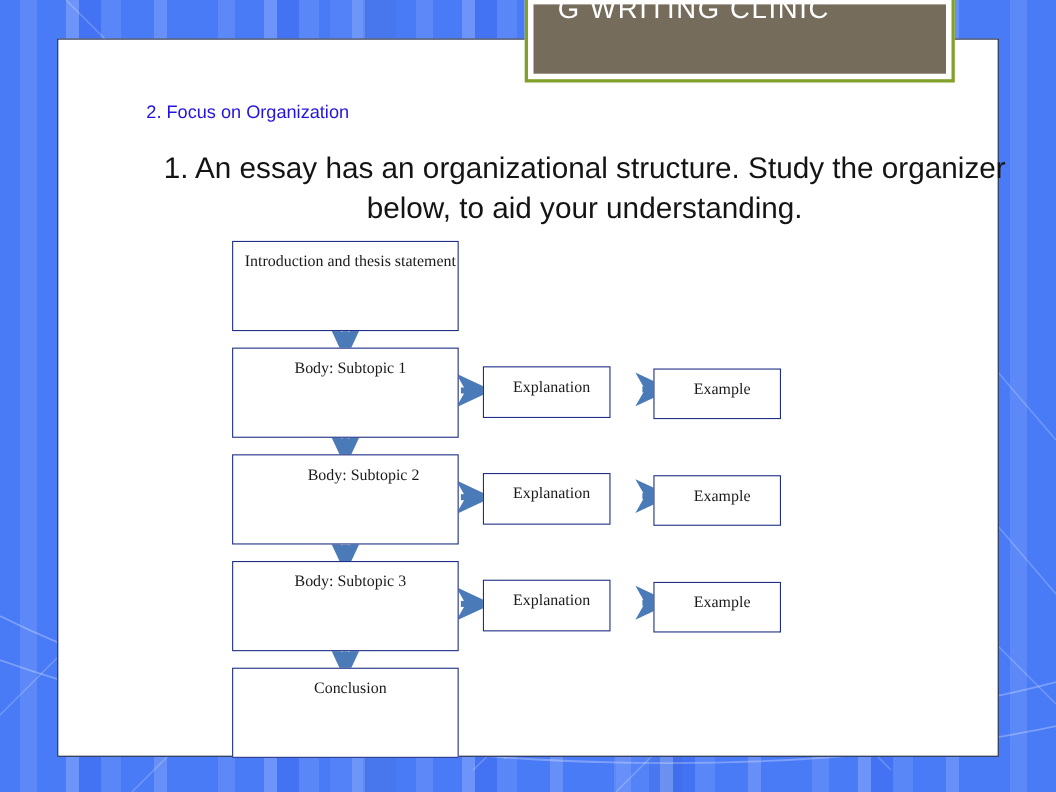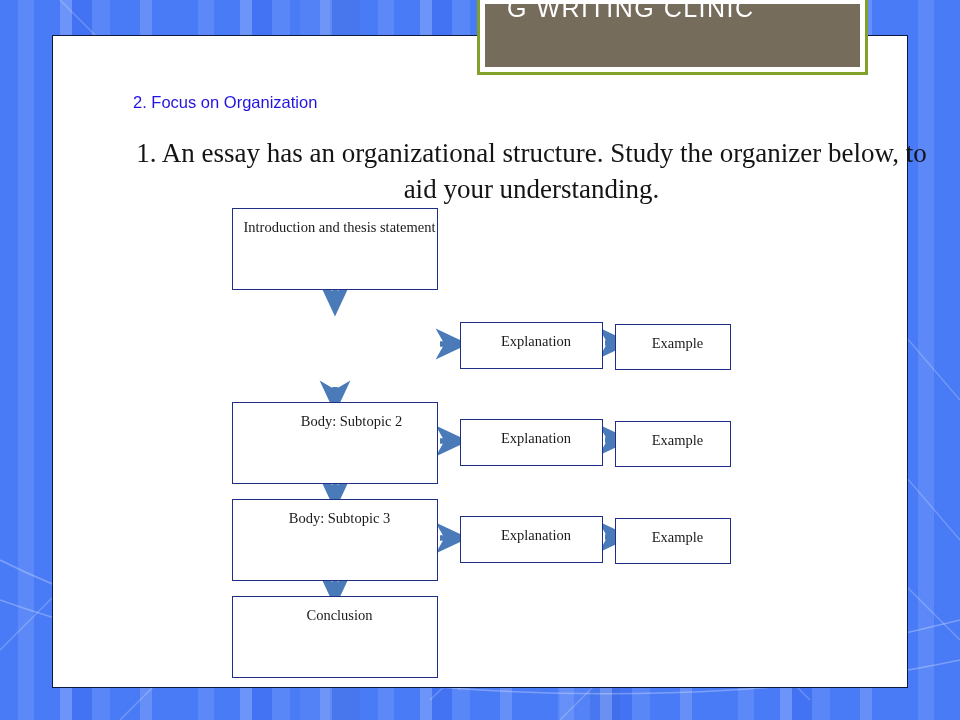--- a/index.html
+++ b/index.html
@@ -59,32 +59,32 @@
   }
   
   #subheading{
     position:absolute;left:80px;top:57px;
     color:#2313e0;font-size:16.5px;font-weight:400;
     font-family:"Liberation Sans",sans-serif;white-space:nowrap;
   }
   #lead{
     position:absolute;left:71px;top:99px;width:815px;
     color:#141414;font-size:27px;line-height:1.35;
-    font-family:Liberation Serif, serif;font-weight:400;
+    font-family:Liberation Sans, sans-serif;font-weight:400;
   }
   
-  #diagram{position:absolute;left:0;top:1px;width:856px;height:653px;margin-left:21px;}
+  #diagram{position:absolute;left:0;top:12px;width:856px;height:653px;}
   .node{
     position:absolute;box-sizing:border-box;
     border:1.4px solid #1f2f86;background:#ffffff;
     font-family:"Liberation Serif",serif;font-size:14.5px;color:#1a1a1a;
   }
   .node span{display:block;padding:9px 0 0 9px;line-height:1.25;}
   .main-node{left:158px;width:206px;height:82px;}
-  .exp-node{left:386px;width:143px;height:47px;}
+  .exp-node{left:386px;width:116px;height:47px;}
   .ex-node{left:541px;width:116px;height:46px;}
 </style>
 </head>
 <body>
 
 <div id="bg">
   <div class="stripes"></div>
   <div class="stripes2"></div>
   <svg class="deco" width="960" height="720" viewBox="0 0 960 720">
     <g stroke="#ffffff" stroke-opacity="0.22" fill="none" stroke-width="1.4">
@@ -131,20 +131,23 @@
         <path d="M 366 404 L 377 404"></path>
         <path d="M 531 403 L 540 403"></path>
         <path d="M 366 501 L 377 501"></path>
         <path d="M 531 500 L 540 500"></path>
       </g>
     </svg>
 
     <div class="node main-node" style="top:171px;">
       <span>Introduction and thesis statement</span>
     </div>
+    <div class="node main-node" style="top:268px;">
+      <span>Body: Subtopic 1</span>
+    </div>
     <div class="node main-node" style="top:365px;padding-left:24px;">
       <span>Body: Subtopic 2</span>
     </div>
     <div class="node main-node" style="top:462px;">
       <span>Body: Subtopic 3</span>
     </div>
     <div class="node main-node" style="top:559px;">
       <span>Conclusion</span>
     </div>
 

